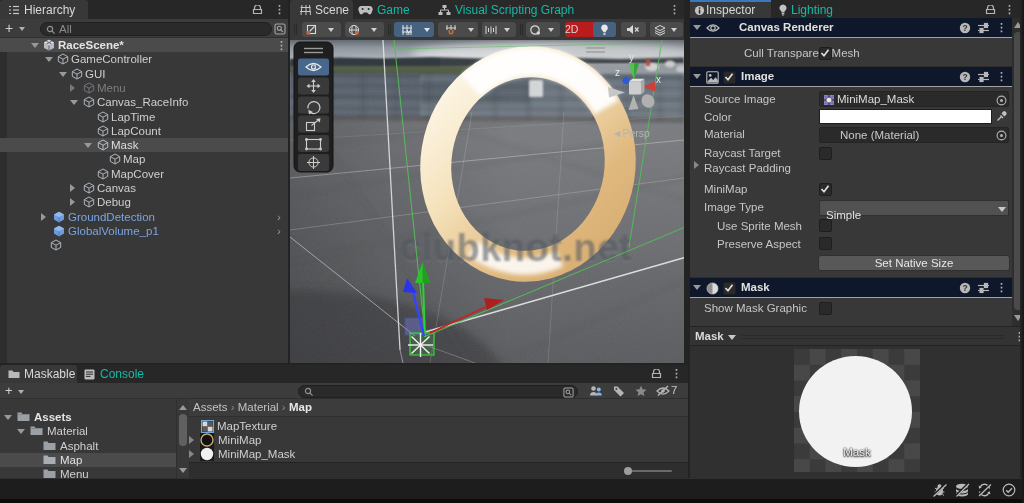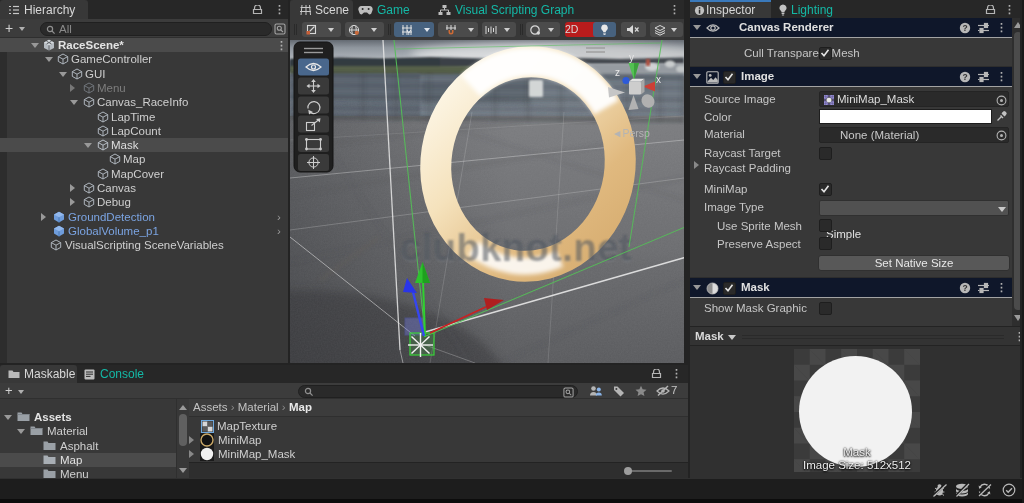--- a/index.html
+++ b/index.html
@@ -163,21 +163,20 @@
           <path d="M6 0.8 L11 3.6 L6 6.3 L1 3.6 Z" fill="#92b8ec"></path>
           <path d="M6 6.3 V11.4" stroke="#4a7ab8" stroke-width="1" fill="none"></path>
         </svg>
     <span class="lbl" style="left:68px;color:#7ba4e2;">GlobalVolume_p1</span>
     <span class="a" style="left:277px;top:0px;color:#9a9a9a;">›</span>
   </div>
   <div class="row" style="top:238.2px;">
     <svg class="a" style="left:50px;top:1px;" width="12" height="12" viewBox="0 0 12 12">
           <path d="M6 1 L10.7 3.6 V8.4 L6 11 L1.3 8.4 V3.6 Z M1.3 3.6 L6 6.2 L10.7 3.6 M6 6.2 V11" fill="none" stroke="#aeb5bd" stroke-width="1"></path>
         </svg>
-    <span class="lbl tw" style="left:65px;">VisualScripting SceneVariables</span>
   </div>
   </div>
 </div>
 
 <div class="panel" id="scene" style="left:290px;top:0;width:394px;height:363px;">
   <div class="tabstrip" style="background:#292929;"></div>
   <div class="tab" style="left:0;width:63px;">
     <svg class="a" style="left:9px;top:4px;" width="12" height="12" viewBox="0 0 12 12">
         <g stroke="#c8c8c8" stroke-width="1">
           <line x1="3" y1="1" x2="2" y2="11"></line>
@@ -647,21 +646,21 @@
   <div class="cb" style="left:129px;top:146.5px;"></div>
   <div class="arr arrr" style="left:4px;top:161px;border-left-color:#888;"></div>
   <div class="lbl" style="left:14px;top:161.5px;color:#c6c6c6;">Raycast Padding</div>
   <div class="lbl" style="left:14px;top:182.5px;color:#c6c6c6;">MiniMap</div>
   <div class="cb" style="left:129px;top:182.5px;"></div>
   <svg class="a" style="left:130px;top:183.5px;" width="10" height="10" viewBox="0 0 10 10">
         <path d="M1.5 5 L4 7.8 L8.5 1.8" fill="none" stroke="#e4e4e4" stroke-width="1.6"></path>
       </svg>
   <div class="lbl" style="left:14px;top:201px;color:#c6c6c6;">Image Type</div>
   <div class="a" style="left:129px;top:199.5px;width:190px;height:16px;background:#515151;border:1px solid #303030;border-radius:2px;box-sizing:border-box;">
-    <span class="a" style="left:6px;top:8px;color:#e0e0e0;margin-top:19px;">Simple</span>
+    <span class="a" style="left:6px;top:8px;color:#e0e0e0;">Simple</span>
     <div class="arr arrd" style="left:178px;top:6px;border-top-color:#c9c9c9;"></div>
   </div>
   <div class="lbl" style="left:27px;top:219.5px;color:#c6c6c6;">Use Sprite Mesh</div>
   <div class="cb" style="left:129px;top:219px;"></div>
   <div class="lbl" style="left:27px;top:237.5px;color:#c6c6c6;">Preserve Aspect</div>
   <div class="cb" style="left:129px;top:237px;"></div>
   <div class="a" style="left:128px;top:255px;width:192px;height:16px;background:#585858;border:1px solid #303030;border-radius:3px;box-sizing:border-box;text-align:center;line-height:14px;color:#e8e8e8;">Set Native Size</div>
 
   <div class="a" style="left:0;top:277px;width:322px;height:1px;background:#2d2d2d;"></div>
   <div class="hdr" style="top:278px;">
@@ -706,21 +705,20 @@
     <div class="arr arrd" style="left:38px;top:8px;border-top-color:#c9c9c9;"></div>
     <div class="a" style="left:52px;top:8px;width:262px;height:1px;background:#2a2a2a;"></div>
     <div class="a" style="left:52px;top:11px;width:262px;height:1px;background:#2a2a2a;"></div>
     <span class="a dots" style="left:324px;top:3px;font-size:11px;">⋮</span>
   </div>
 
   <div class="a" style="left:0;top:346px;width:334px;height:132px;background:#303030;">
     <div class="a" style="left:104px;top:3px;width:126px;height:123px;background:#3b3b3b;background-image:linear-gradient(45deg,#484848 25%,transparent 25%,transparent 75%,#484848 75%),linear-gradient(45deg,#484848 25%,transparent 25%,transparent 75%,#484848 75%);background-size:31.5px 31.5px;background-position:0 0,15.75px 15.75px;"></div>
     <div class="a" style="left:109px;top:10px;width:113px;height:111px;background:#f2f2f2;border-radius:50%;"></div>
     <div class="a" style="left:0;top:100px;width:334px;text-align:center;color:#efefef;text-shadow:0 1px 2px #000,0 0 2px #000;">Mask</div>
-    <div class="a" style="left:0;top:113px;width:334px;text-align:center;color:#efefef;text-shadow:0 1px 2px #000,0 0 2px #000;">Image Size: 512x512</div>
   </div>
   </div>
 </div>
 
 <div class="panel" id="proj" style="left:0;top:365px;width:688px;height:113px;">
   <div class="tabstrip" style="height:18px;"></div>
   <div class="tab" style="left:0;width:77px;height:18px;">
     <svg class="a" style="left:8px;top:4px;" width="12" height="10" viewBox="0 0 12 10">
         <path d="M0.5 1.5 h4 l1 1.5 h6 v6 h-11 z" fill="#b9b9b9"></path>
       </svg>

